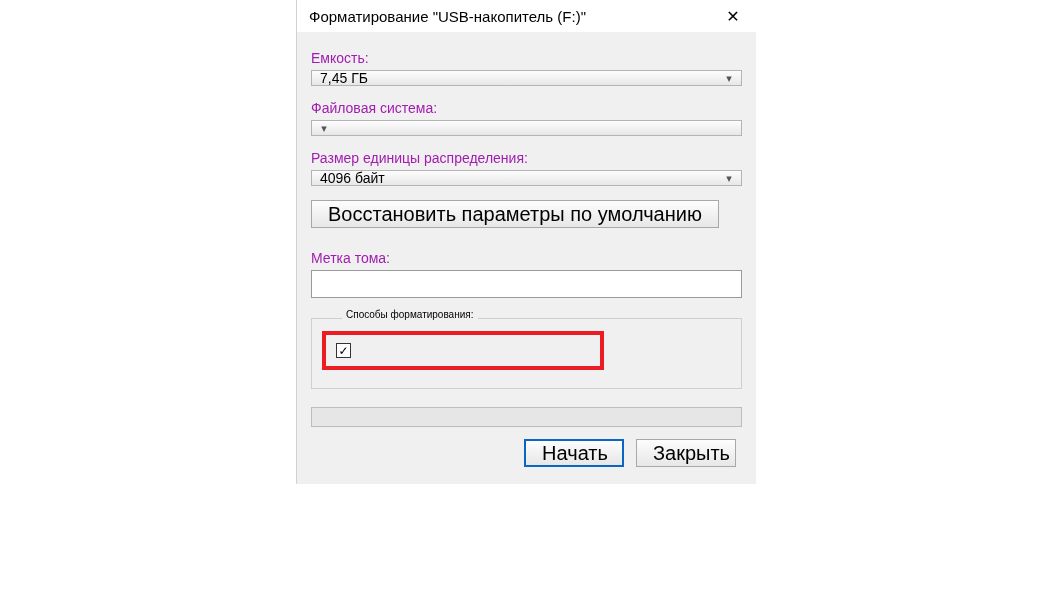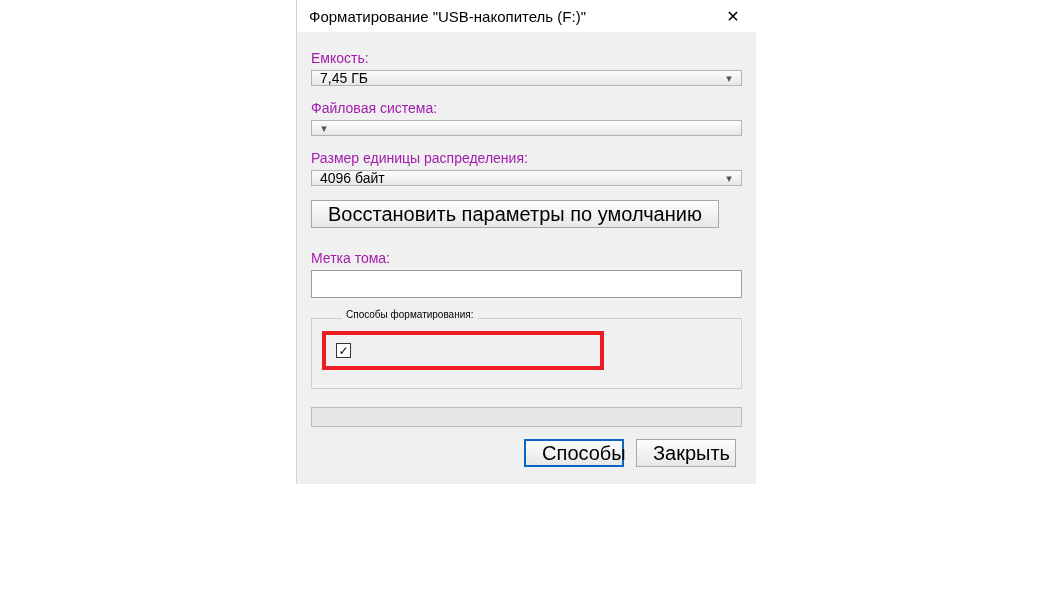--- a/index.html
+++ b/index.html
@@ -183,17 +183,17 @@
       <div class="redbox">
         <div class="chk-row">
           <div class="chk">✓</div>
         </div>
       </div>
     </div>
 
     <div class="progress"></div>
 
     <div class="btn-row">
-      <span class="btn btn-default">Способы</span>
+      <span class="btn btn-default">Начать</span>
       <span class="btn">Закрыть</span>
     </div>
   </div>
 </div>
 
 </body></html>

